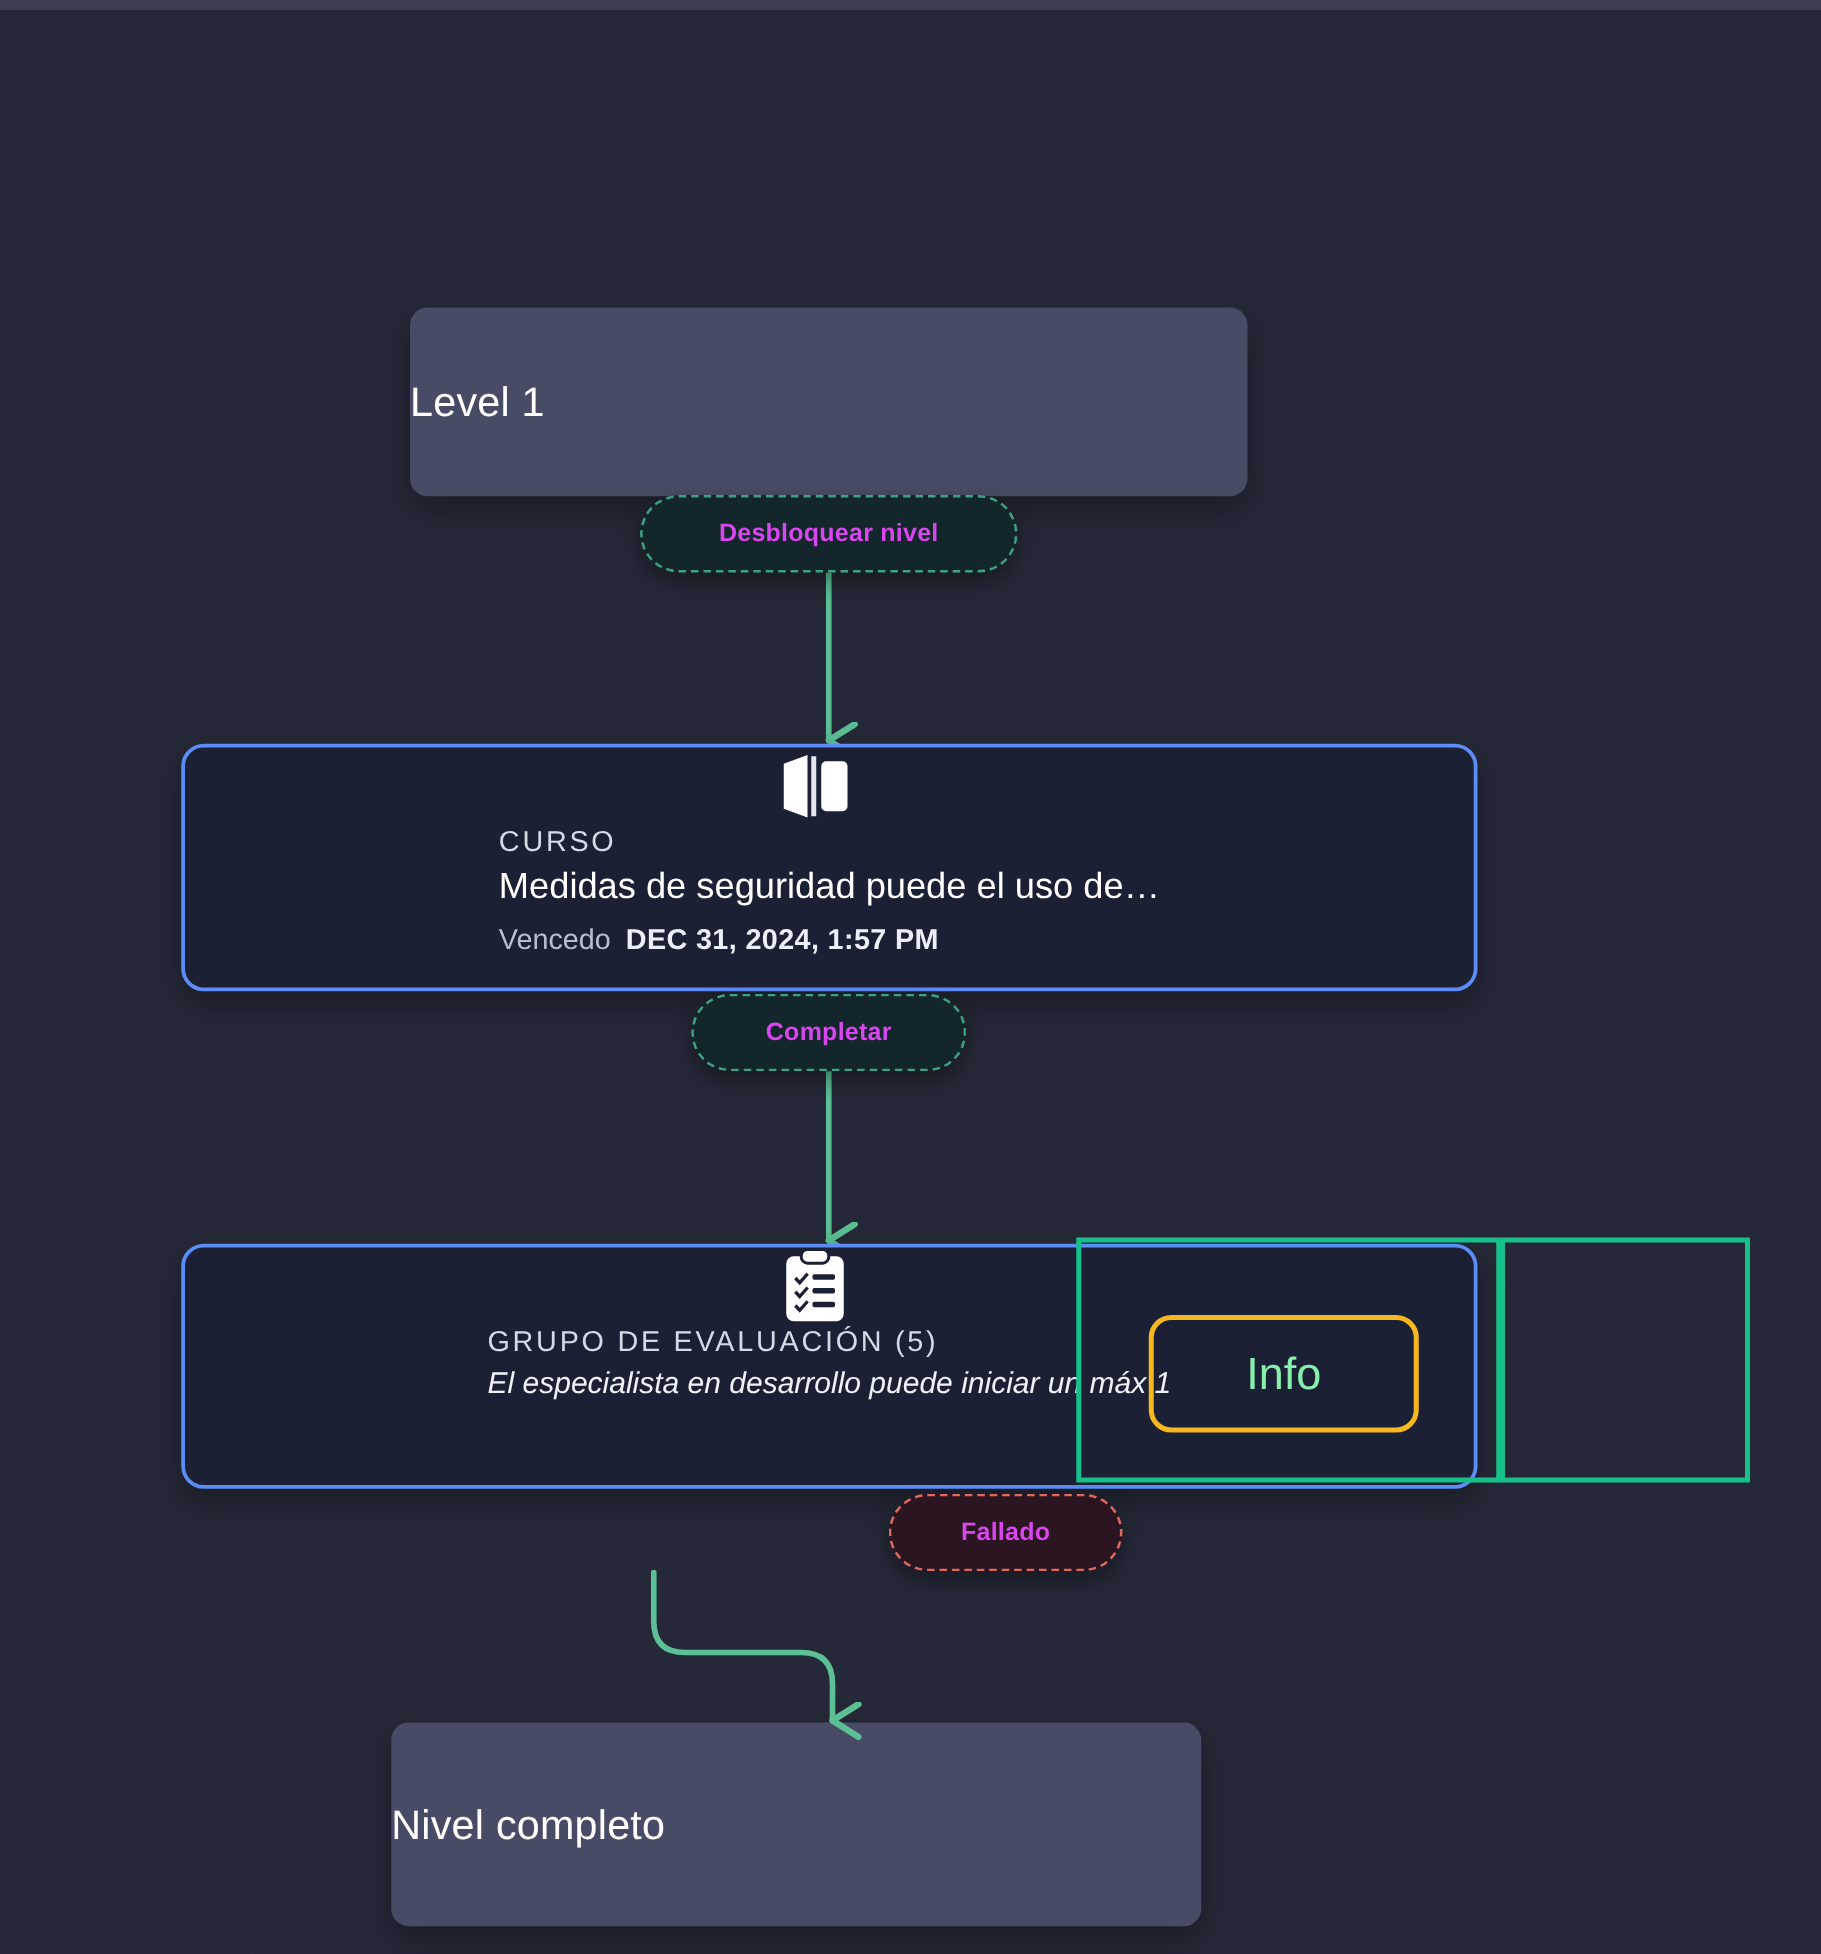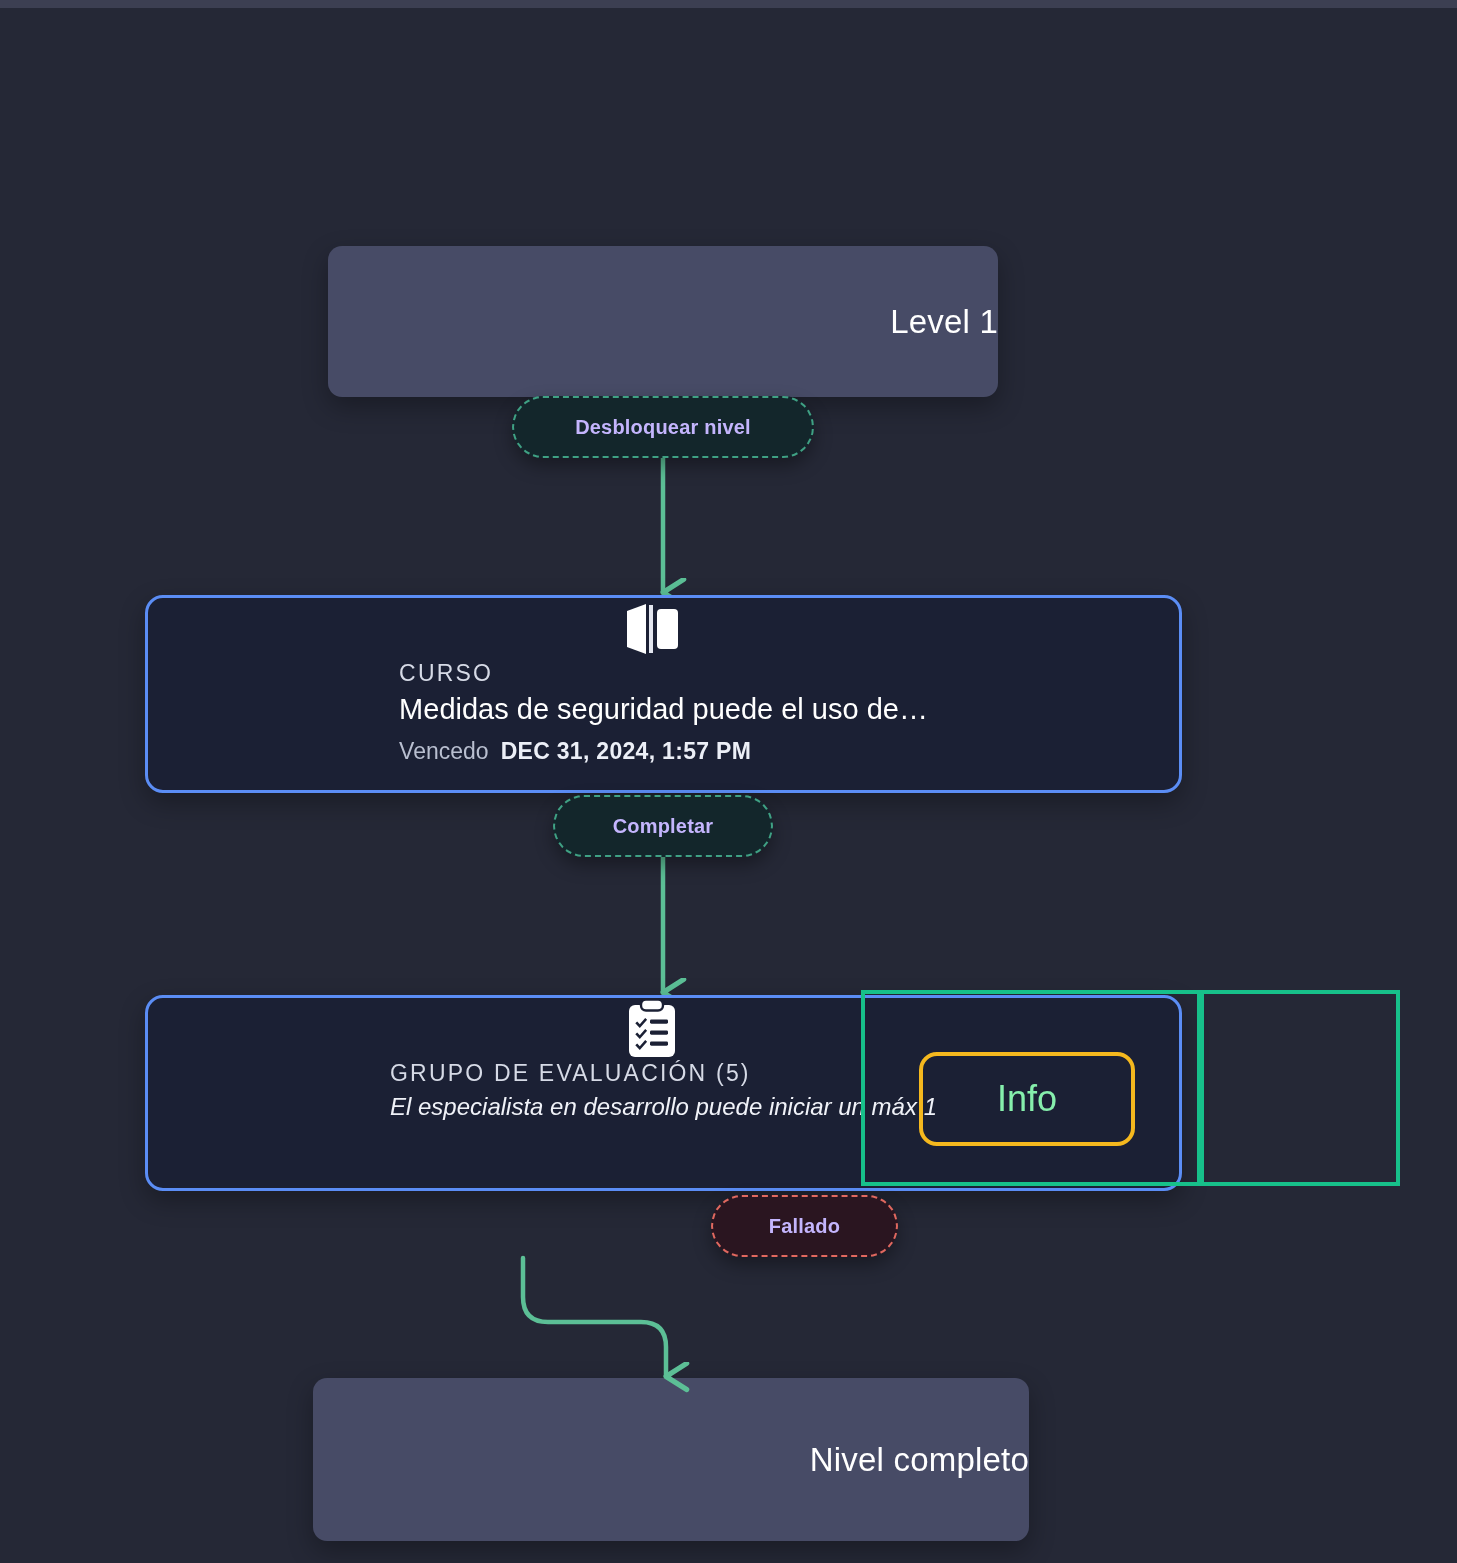--- a/index.html
+++ b/index.html
@@ -27,49 +27,49 @@
     background: #3c3f52;
   }
 
   
   .level-node {
     position: absolute;
     background: #474b66;
     border-radius: 14px;
     display: flex;
     align-items: center;
-    justify-content: flex-end;
+    justify-content: flex-start;
     box-shadow: 0 10px 26px rgba(0,0,0,0.30);
   }
   .level-node .node-label {
     color: #ffffff;
     font-size: 33px;
     font-weight: 400;
     letter-spacing: 0.2px;
     white-space: nowrap;
   }
 
   #node-level1  { left: 328px; top: 246px;  width: 670px; height: 151px; }
-  #node-complete{ left: 313px; top: 1378px; width: 716px; height: 163px; padding-left: 32px; }
+  #node-complete{ left: 313px; top: 1378px; width: 648px; height: 163px; }
 
   
   .pill {
     position: absolute;
     height: 62px;
     border-radius: 31px;
     display: flex;
     align-items: center;
     justify-content: center;
     background: #13262b;
     border: 2px dashed #3fa184;
     box-shadow: 0 8px 18px rgba(0,0,0,0.35);
     z-index: 6;
   }
   .pill .pill-label {
-    color: #c4b5fd;
+    color: #d946ef;
     font-size: 20px;
     font-weight: bold;
     white-space: nowrap;
     letter-spacing: 0.2px;
   }
   .pill.fail {
     background: #2a1520;
     border-color: #e0685f;
   }
 

